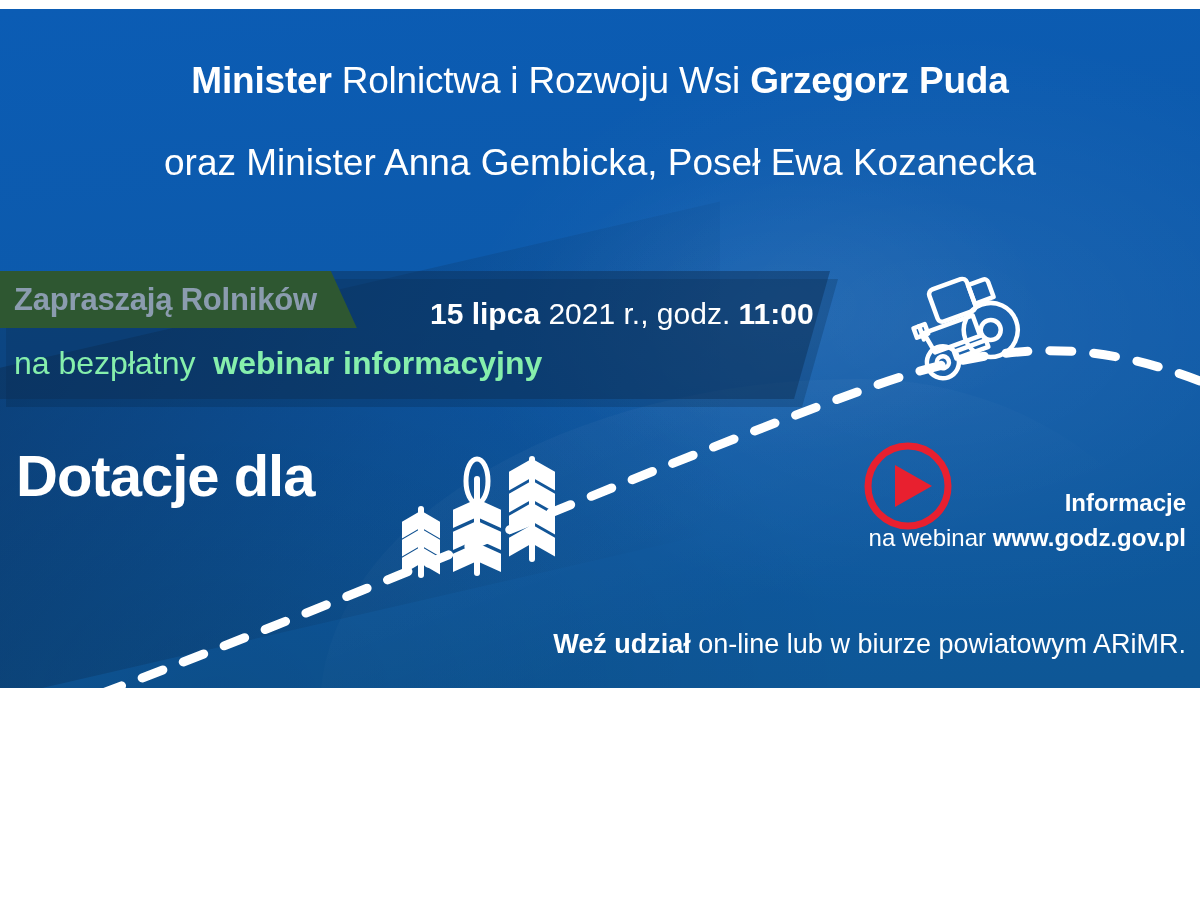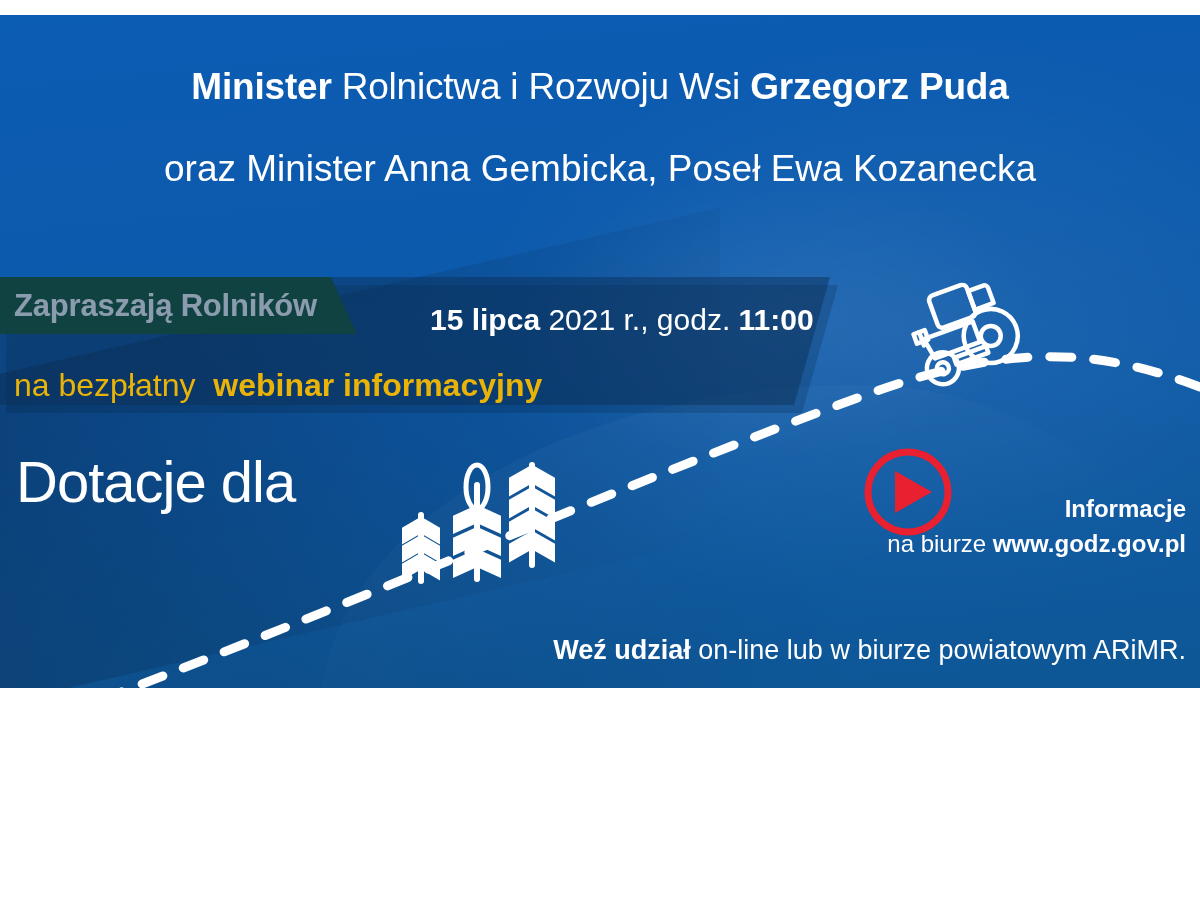--- a/index.html
+++ b/index.html
@@ -6,21 +6,21 @@
   body{
     width:1200px;height:900px;
     font-family:"Liberation Sans", sans-serif;
     background:#ffffff;
     overflow:hidden;
   }
   .poster{position:relative;width:1200px;height:900px;overflow:hidden;}
 
   
   .hero{
-    position:absolute;left:0;top:15px;width:1200px;height:877px;
+    position:absolute;left:0;top:9px;width:1200px;height:877px;
     background:#0b58ad;
     overflow:hidden;
   }
   .hero-grad{
     position:absolute;inset:0;
     background:
       radial-gradient(680px 420px at 78% 36%, rgba(255,255,255,.065) 0%, rgba(255,255,255,0) 70%),
       radial-gradient(900px 560px at 18% 78%, rgba(0,0,0,.10) 0%, rgba(0,0,0,0) 72%),
       linear-gradient(175deg,#0b5cb4 0%,#0d59a8 44%,#0e5796 78%,#0d5694 100%);
   }
@@ -52,21 +52,21 @@
   .headline .b{font-weight:700;}
   .headline-2{
     position:absolute;left:0;top:126px;width:1200px;
     text-align:center;color:#ffffff;
     font-size:37px;line-height:1.52;font-weight:400;
   }
 
   
   .ribbon{
     position:absolute;left:0;top:262px;height:57px;
-    background:#14532d;
+    background:#4d7c0f;
     color:#fff;font-weight:700;font-size:31px;
     display:flex;align-items:center;
     padding:0 40px 0 14px;
     clip-path:polygon(0 0, calc(100% - 26px) 0, 100% 100%, 0 100%);
     letter-spacing:-0.2px;
   }
 
   
   .panel{
     position:absolute;left:0;top:262px;width:830px;height:128px;
@@ -79,28 +79,28 @@
     background:rgba(6,30,58,.22);
     clip-path:polygon(0 0, 100% 0, calc(100% - 36px) 100%, 0 100%);
   }
   .date-line{
     position:absolute;left:430px;top:288px;z-index:3;
     color:#fff;font-size:30px;font-weight:400;white-space:nowrap;text-align:right;
   }
   .date-line .b{font-weight:700;}
   .webinar-line{
     position:absolute;left:14px;top:336px;z-index:3;
-    color:#eab308;font-size:32px;font-weight:400;white-space:nowrap;margin-top:16px;
+    color:#86efac;font-size:32px;font-weight:400;white-space:nowrap;
   }
   .webinar-line .b{font-weight:700;}
 
   
   .bigtitle{
     position:absolute;left:16px;top:436px;z-index:3;
-    color:#fff;font-weight:400;font-size:58px;line-height:1.08;
+    color:#fff;font-weight:700;font-size:58px;line-height:1.08;
     letter-spacing:-1px;
   }
 
   
   .info{
     position:absolute;right:14px;top:476px;z-index:3;
     color:#fff;text-align:right;font-size:24px;line-height:1.47;font-weight:400;
     white-space:nowrap;
   }
   .info .b{font-weight:700;}
@@ -200,21 +200,21 @@
     <div class="webinar-line">
       <span>na bezpłatny</span>&nbsp;&nbsp;<span class="b">webinar informacyjny</span>
     </div>
 
     <div class="bigtitle">
       <div>Dotacje dla</div>
     </div>
 
     <div class="info">
       <div class="b">Informacje</div>
-      <div><span>na biurze </span><span class="b">www.godz.gov.pl</span></div>
+      <div><span>na webinar </span><span class="b">www.godz.gov.pl</span></div>
     </div>
 
     <div class="join">
       <span class="b">Weź udział</span><span> on-line lub w biurze powiatowym ARiMR.</span>
     </div>
   </div>
 
   <div class="footer">
 
     

